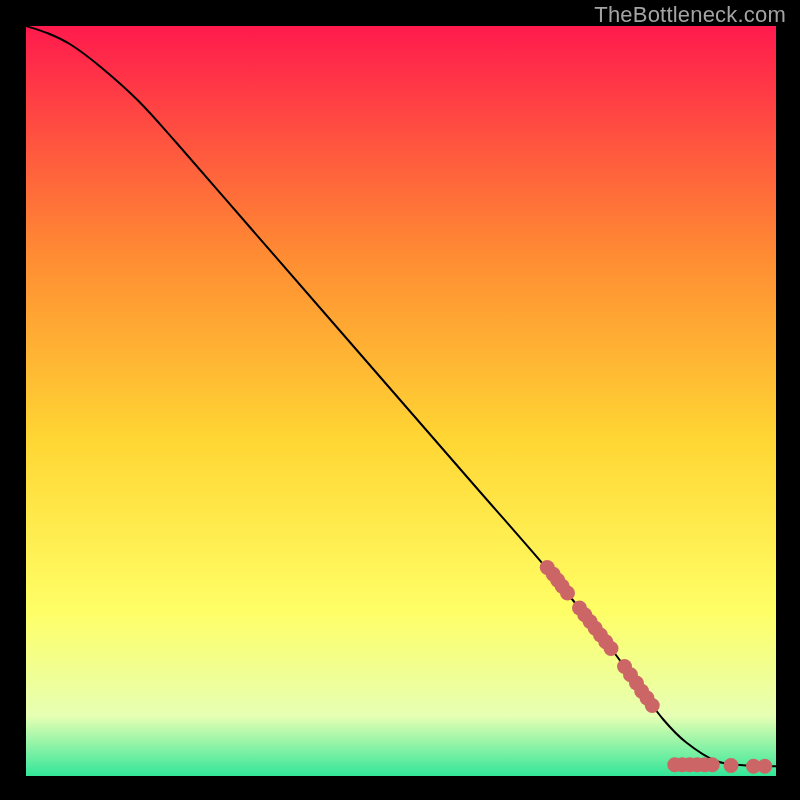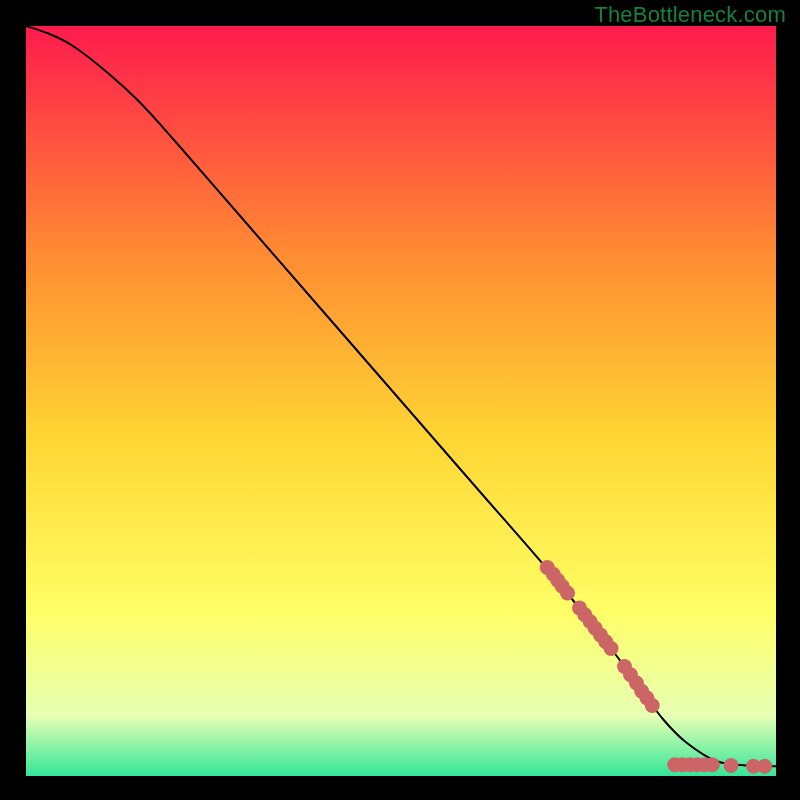--- a/index.html
+++ b/index.html
@@ -14,21 +14,21 @@
   .stage {
     position: relative;
     width: 800px;
     height: 800px;
     background: #000;
   }
   .watermark {
     position: absolute;
     top: 2px;
     right: 14px;
-    color: #15803d;
+    color: #a3a3a3;
     font-size: 22px;
     font-weight: 400;
     letter-spacing: 0.2px;
     z-index: 10;
   }
   .plot-area {
     position: absolute;
     left: 26px;
     top: 26px;
     width: 750px;

